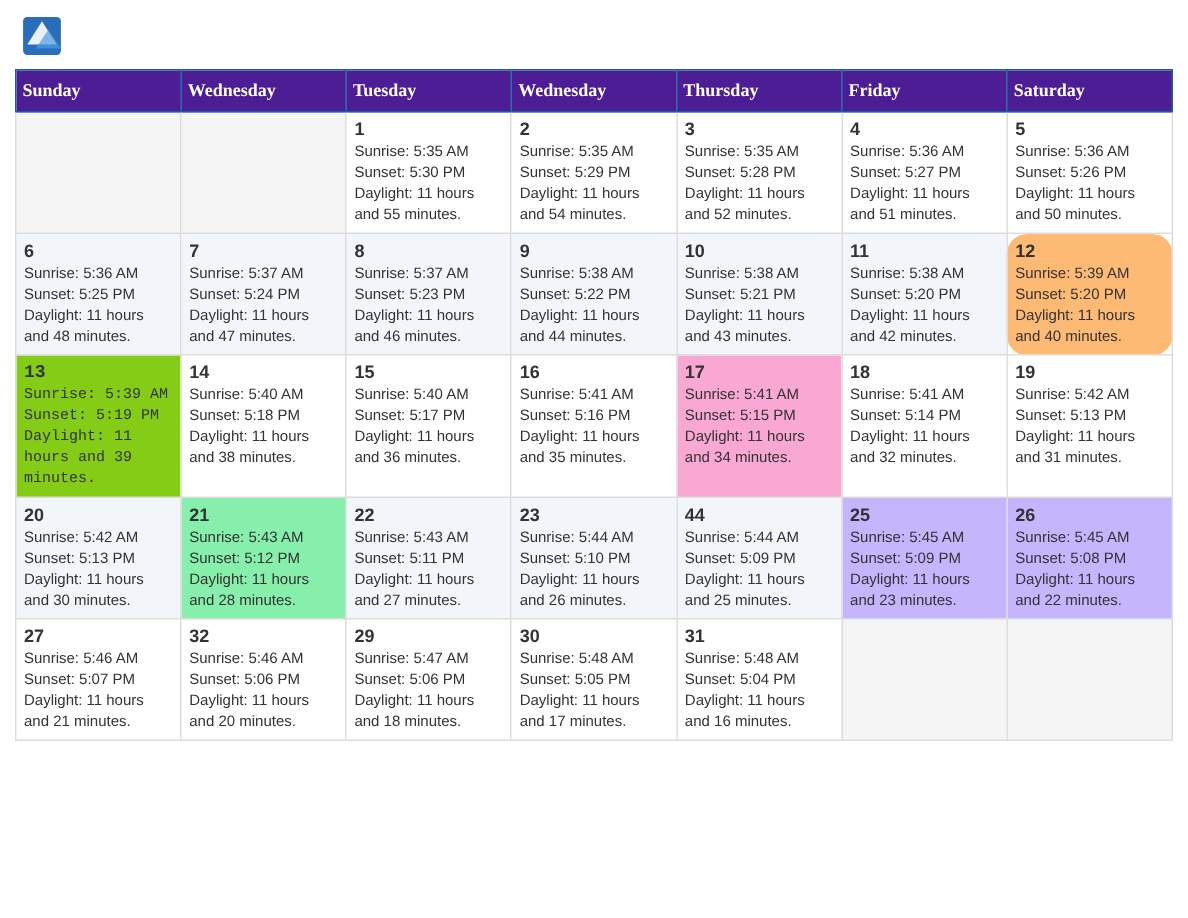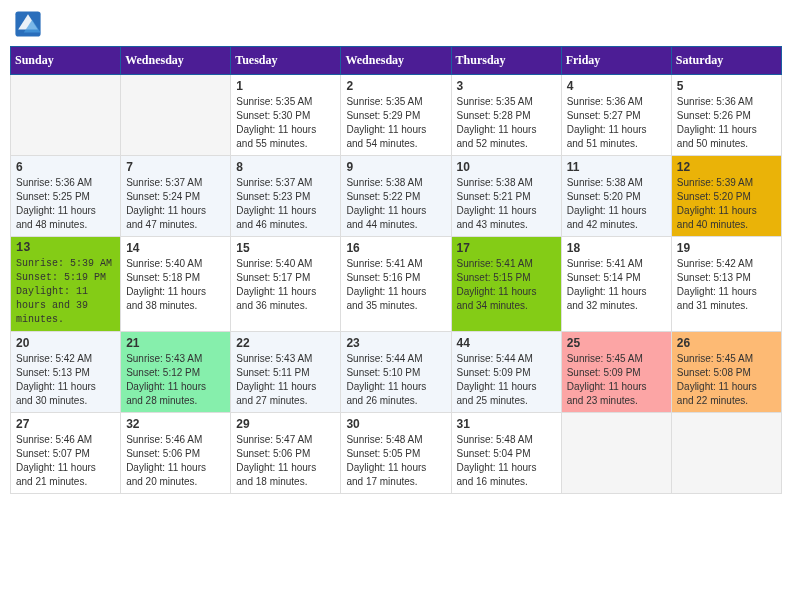--- a/index.html
+++ b/index.html
@@ -162,21 +162,21 @@
           <div class="day-info">Sunrise: 5:38 AM<br>Sunset: 5:22 PM<br>Daylight: 11 hours and 44 minutes.</div>
         </td>
         <td style="background: rgb(242, 246, 251);">
           <span class="day-num">10</span>
           <div class="day-info">Sunrise: 5:38 AM<br>Sunset: 5:21 PM<br>Daylight: 11 hours and 43 minutes.</div>
         </td>
         <td style="background: rgb(242, 246, 251); margin-top: 12px;">
           <span class="day-num">11</span>
           <div class="day-info">Sunrise: 5:38 AM<br>Sunset: 5:20 PM<br>Daylight: 11 hours and 42 minutes.</div>
         </td>
-        <td style="background: #eab308;">
+        <td style="background: #fdba74; border-radius: 14px;">
           <span class="day-num">12</span>
           <div class="day-info">Sunrise: 5:39 AM<br>Sunset: 5:20 PM<br>Daylight: 11 hours and 40 minutes.</div>
         </td>
       </tr>
       <tr>
         <td style="background: #84cc16; font-family: Liberation Mono, monospace;">
           <span class="day-num">13</span>
           <div class="day-info">Sunrise: 5:39 AM<br>Sunset: 5:19 PM<br>Daylight: 11 hours and 39 minutes.</div>
         </td>
         <td style="background: rgb(255, 255, 255);">
@@ -184,21 +184,21 @@
           <div class="day-info">Sunrise: 5:40 AM<br>Sunset: 5:18 PM<br>Daylight: 11 hours and 38 minutes.</div>
         </td>
         <td style="background: rgb(255, 255, 255);">
           <span class="day-num">15</span>
           <div class="day-info">Sunrise: 5:40 AM<br>Sunset: 5:17 PM<br>Daylight: 11 hours and 36 minutes.</div>
         </td>
         <td style="background: rgb(255, 255, 255);">
           <span class="day-num">16</span>
           <div class="day-info">Sunrise: 5:41 AM<br>Sunset: 5:16 PM<br>Daylight: 11 hours and 35 minutes.</div>
         </td>
-        <td style="background: #84cc16;">
+        <td style="background: #f9a8d4;">
           <span class="day-num">17</span>
           <div class="day-info">Sunrise: 5:41 AM<br>Sunset: 5:15 PM<br>Daylight: 11 hours and 34 minutes.</div>
         </td>
         <td style="background: rgb(255, 255, 255);">
           <span class="day-num">18</span>
           <div class="day-info">Sunrise: 5:41 AM<br>Sunset: 5:14 PM<br>Daylight: 11 hours and 32 minutes.</div>
         </td>
         <td style="background: rgb(255, 255, 255);">
           <span class="day-num">19</span>
           <div class="day-info">Sunrise: 5:42 AM<br>Sunset: 5:13 PM<br>Daylight: 11 hours and 31 minutes.</div>
@@ -218,25 +218,25 @@
           <div class="day-info">Sunrise: 5:43 AM<br>Sunset: 5:11 PM<br>Daylight: 11 hours and 27 minutes.</div>
         </td>
         <td style="background: rgb(242, 246, 251);">
           <span class="day-num">23</span>
           <div class="day-info">Sunrise: 5:44 AM<br>Sunset: 5:10 PM<br>Daylight: 11 hours and 26 minutes.</div>
         </td>
         <td style="background: rgb(242, 246, 251);">
           <span class="day-num">44</span>
           <div class="day-info">Sunrise: 5:44 AM<br>Sunset: 5:09 PM<br>Daylight: 11 hours and 25 minutes.</div>
         </td>
-        <td style="background: #fca5a5;">
+        <td style="background: #c4b5fd;">
           <span class="day-num">25</span>
           <div class="day-info">Sunrise: 5:45 AM<br>Sunset: 5:09 PM<br>Daylight: 11 hours and 23 minutes.</div>
         </td>
-        <td style="background: #fdba74;">
+        <td style="background: #c4b5fd;">
           <span class="day-num">26</span>
           <div class="day-info">Sunrise: 5:45 AM<br>Sunset: 5:08 PM<br>Daylight: 11 hours and 22 minutes.</div>
         </td>
       </tr>
       <tr>
         <td style="background: rgb(255, 255, 255);">
           <span class="day-num">27</span>
           <div class="day-info">Sunrise: 5:46 AM<br>Sunset: 5:07 PM<br>Daylight: 11 hours and 21 minutes.</div>
         </td>
         <td style="background: rgb(255, 255, 255);">

